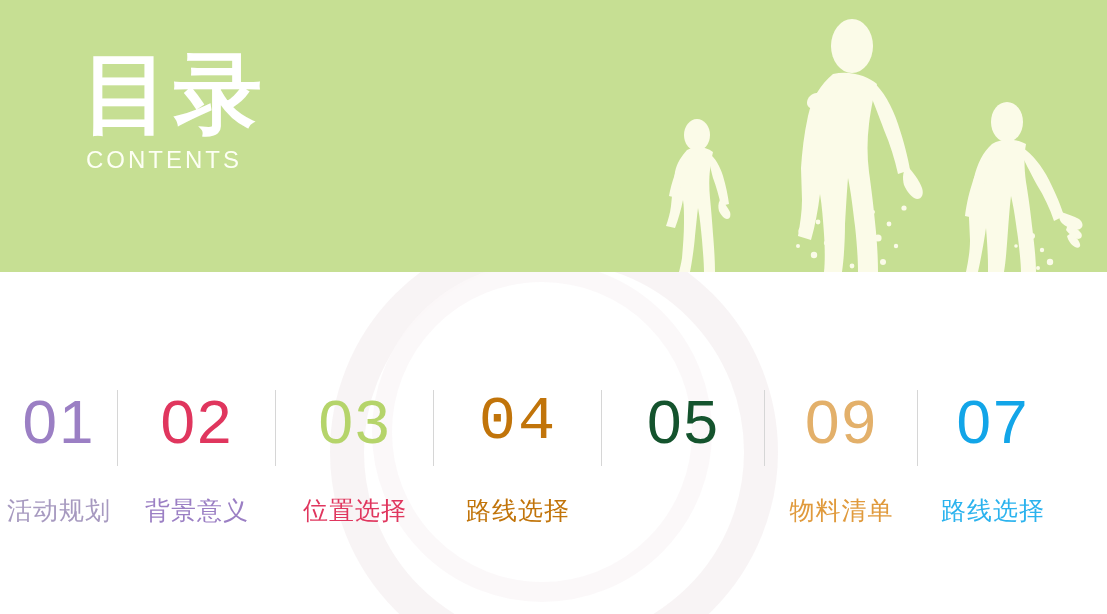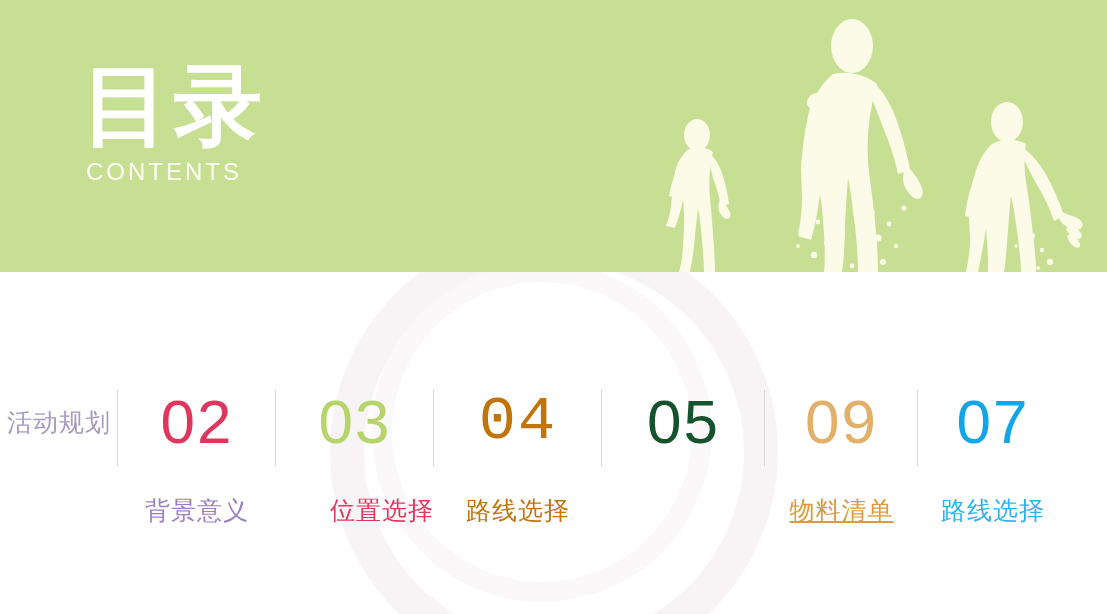--- a/index.html
+++ b/index.html
@@ -51,21 +51,21 @@
     top: 0;
     width: 1107px;
     height: 272px;
     background: #c6df93;
     overflow: hidden;
   }
 
   .header-title-wrap {
     position: absolute;
     left: 82px;
-    top: 62px;
+    top: 50px;
     width: 420px;
   }
   .header-title {
     font-family: "DejaVu Sans", "Liberation Sans", sans-serif;
     font-size: 88px;
     line-height: 1.0;
     font-weight: 700;
     color: #ffffff;
     letter-spacing: 4px;
     margin: 0;
@@ -243,50 +243,51 @@
           </g>
 
         </g>
       </svg>
     </div>
   </div>
 
   <div class="contents-row">
 
     <div class="content-item" style="width:118px;">
+      <div class="item-number" style="color: rgb(155, 127, 196);">01</div>
       <div class="item-label" style="color: rgb(167, 154, 192);">活动规划</div>
       <div class="divider" style="background: rgb(214, 214, 214);"></div>
     </div>
 
     <div class="content-item" style="width:158px;">
       <div class="item-number" style="color: rgb(224, 54, 94);">02</div>
       <div class="item-label" style="color: rgb(155, 127, 196);">背景意义</div>
       <div class="divider" style="background: rgb(214, 214, 214);"></div>
     </div>
 
     <div class="content-item" style="width:158px;">
       <div class="item-number" style="color: rgb(181, 212, 106);">03</div>
-      <div class="item-label" style="color: rgb(224, 54, 94); text-align: right;">位置选择</div>
+      <div class="item-label" style="color: rgb(224, 54, 94);">位置选择</div>
       <div class="divider" style="background: rgb(214, 214, 214);"></div>
     </div>
 
     <div class="content-item" style="width:168px;">
       <div class="item-number" style="color: rgb(193, 116, 10); font-family: Liberation Mono, monospace;">04</div>
       <div class="item-label" style="color: rgb(193, 116, 10);">路线选择</div>
       <div class="divider" style="background: rgb(214, 214, 214);"></div>
     </div>
 
     <div class="content-item" style="width:163px;">
       <div class="item-number" style="color: #14532d;">05</div>
       <div class="divider" style="background: rgb(214, 214, 214);"></div>
     </div>
 
     <div class="content-item" style="width:153px;">
       <div class="item-number" style="color: rgb(227, 176, 106);">09</div>
-      <div class="item-label" style="color: rgb(224, 154, 60); text-decoration: underline;">物料清单</div>
+      <div class="item-label" style="color: rgb(224, 154, 60);">物料清单</div>
       <div class="divider" style="background: rgb(214, 214, 214);"></div>
     </div>
 
     <div class="content-item" style="width:150px;">
       <div class="item-number" style="color: rgb(18, 165, 232);">07</div>
       <div class="item-label" style="color: rgb(43, 179, 238);">路线选择</div>
 
     </div>
 
   </div>

